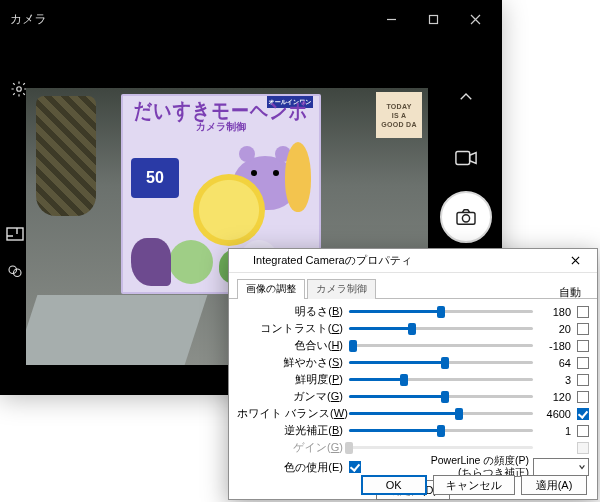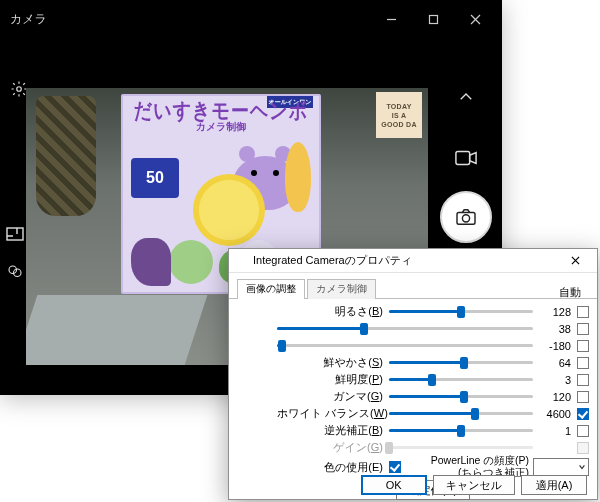--- a/index.html
+++ b/index.html
@@ -127,21 +127,21 @@
   .tab{
     padding:2px 8px 3px 8px; border:1px solid #bcbcbc; border-bottom:none;
     background:#fff; font-size:10px; position:relative; top:1px;
   }
   .tab.inactive{ background:#f2f2f2; color:#555; }
   .auto-hdr{
     position:absolute; right:16px; top:36px; font-size:11px;
   }
 
   .rows{
-    position:absolute; left:8px; right:8px; top:54px;margin-left:40px;
+    position:absolute; left:8px; right:8px; top:54px;
   }
   .row{
     display:flex; align-items:center; height:17px;
   }
   .row .lbl{ width:112px; text-align:right; padding-right:6px; white-space:nowrap; }
   .row .u{ text-decoration: underline; }
   .slider{
     position:relative; flex:1; height:14px; margin-right:6px;
   }
   .track{
@@ -307,33 +307,35 @@
   <div class="auto-hdr">自動</div>
 
   <div class="rows" id="rows-host">
       <div class="row">
         <div class="lbl">明るさ(<span class="u">B</span>)</div>
         <div class="slider">
           <div class="track"></div>
           <div class="fill" style="width:50%"></div>
           <div class="thumb" style="left:50%"></div>
         </div>
-        <div class="val">128</div>
-        <span class="chk"></span>
-      </div>
-      <div class="row">
+        <div class="val">180</div>
+        <span class="chk"></span>
+      </div>
+      <div class="row">
+        <div class="lbl">コントラスト(<span class="u">C</span>)</div>
         <div class="slider">
           <div class="track"></div>
           <div class="fill" style="width:34%"></div>
           <div class="thumb" style="left:34%"></div>
         </div>
-        <div class="val">38</div>
-        <span class="chk"></span>
-      </div>
-      <div class="row">
+        <div class="val">20</div>
+        <span class="chk"></span>
+      </div>
+      <div class="row">
+        <div class="lbl">色合い(<span class="u">H</span>)</div>
         <div class="slider">
           <div class="track"></div>
           <div class="fill" style="width:2%"></div>
           <div class="thumb" style="left:2%"></div>
         </div>
         <div class="val">-180</div>
         <span class="chk"></span>
       </div>
       <div class="row">
         <div class="lbl">鮮やかさ(<span class="u">S</span>)</div>

